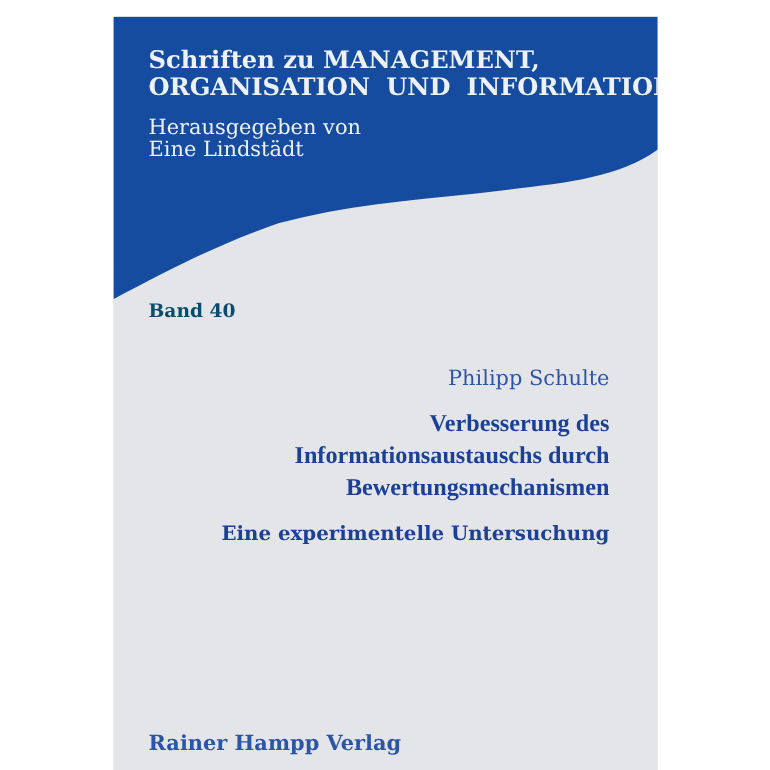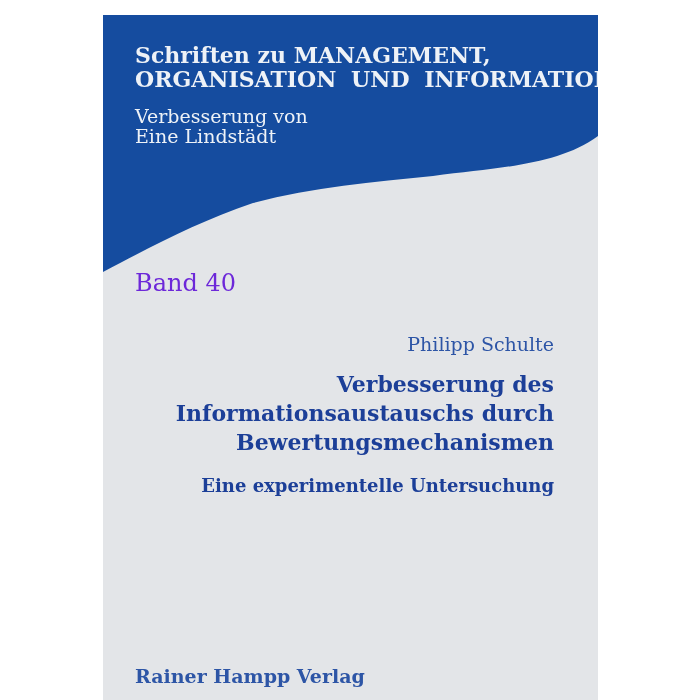--- a/index.html
+++ b/index.html
@@ -50,24 +50,24 @@
     color: #eef2f7;
     font-size: 19px;
     line-height: 20px;
     font-weight: normal;
     white-space: nowrap;
   }
   .band-label {
     position: absolute;
     left: 32px;
     top: 257px;
-    color: #6d28d9;
-    font-size: 24px;
+    color: #0c4a6e;
+    font-size: 17px;
     line-height: 22px;
-    font-weight: normal;
+    font-weight: bold;
     white-space: nowrap;
   }
   .right-block {
     position: absolute;
     right: 44px;
     top: 318px;
     text-align: right;
   }
   .author {
     color: #2d55a6;
@@ -76,20 +76,21 @@
     font-weight: normal;
     white-space: nowrap;
   }
   .book-title {
     margin-top: 15px;
     color: #1c3f98;
     font-size: 22px;
     line-height: 29px;
     font-weight: bold;
     white-space: nowrap;
+    font-family: Liberation Serif, serif;
   }
   .subtitle {
     margin-top: 18px;
     color: #1c3f98;
     font-size: 18px;
     line-height: 22px;
     font-weight: bold;
     white-space: nowrap;
     text-align: right;
   }
@@ -117,21 +118,21 @@
                C95 207 55 228 0 257
                Z" fill="#154c9f"></path>
     </svg>
 
     <div class="series-block">
       <div class="series-line1">Schriften zu MANAGEMENT,</div>
       <div class="series-line2">ORGANISATION UND INFORMATION</div>
     </div>
 
     <div class="editor-block">
-      <div>Verbesserung von</div>
+      <div>Herausgegeben von</div>
       <div>Eine Lindstädt</div>
     </div>
 
     <div class="band-label">Band 40</div>
 
     <div class="right-block">
       <div class="author">Philipp Schulte</div>
       <div class="book-title">
         <div>Verbesserung des</div>
         <div>Informationsaustauschs durch</div>

